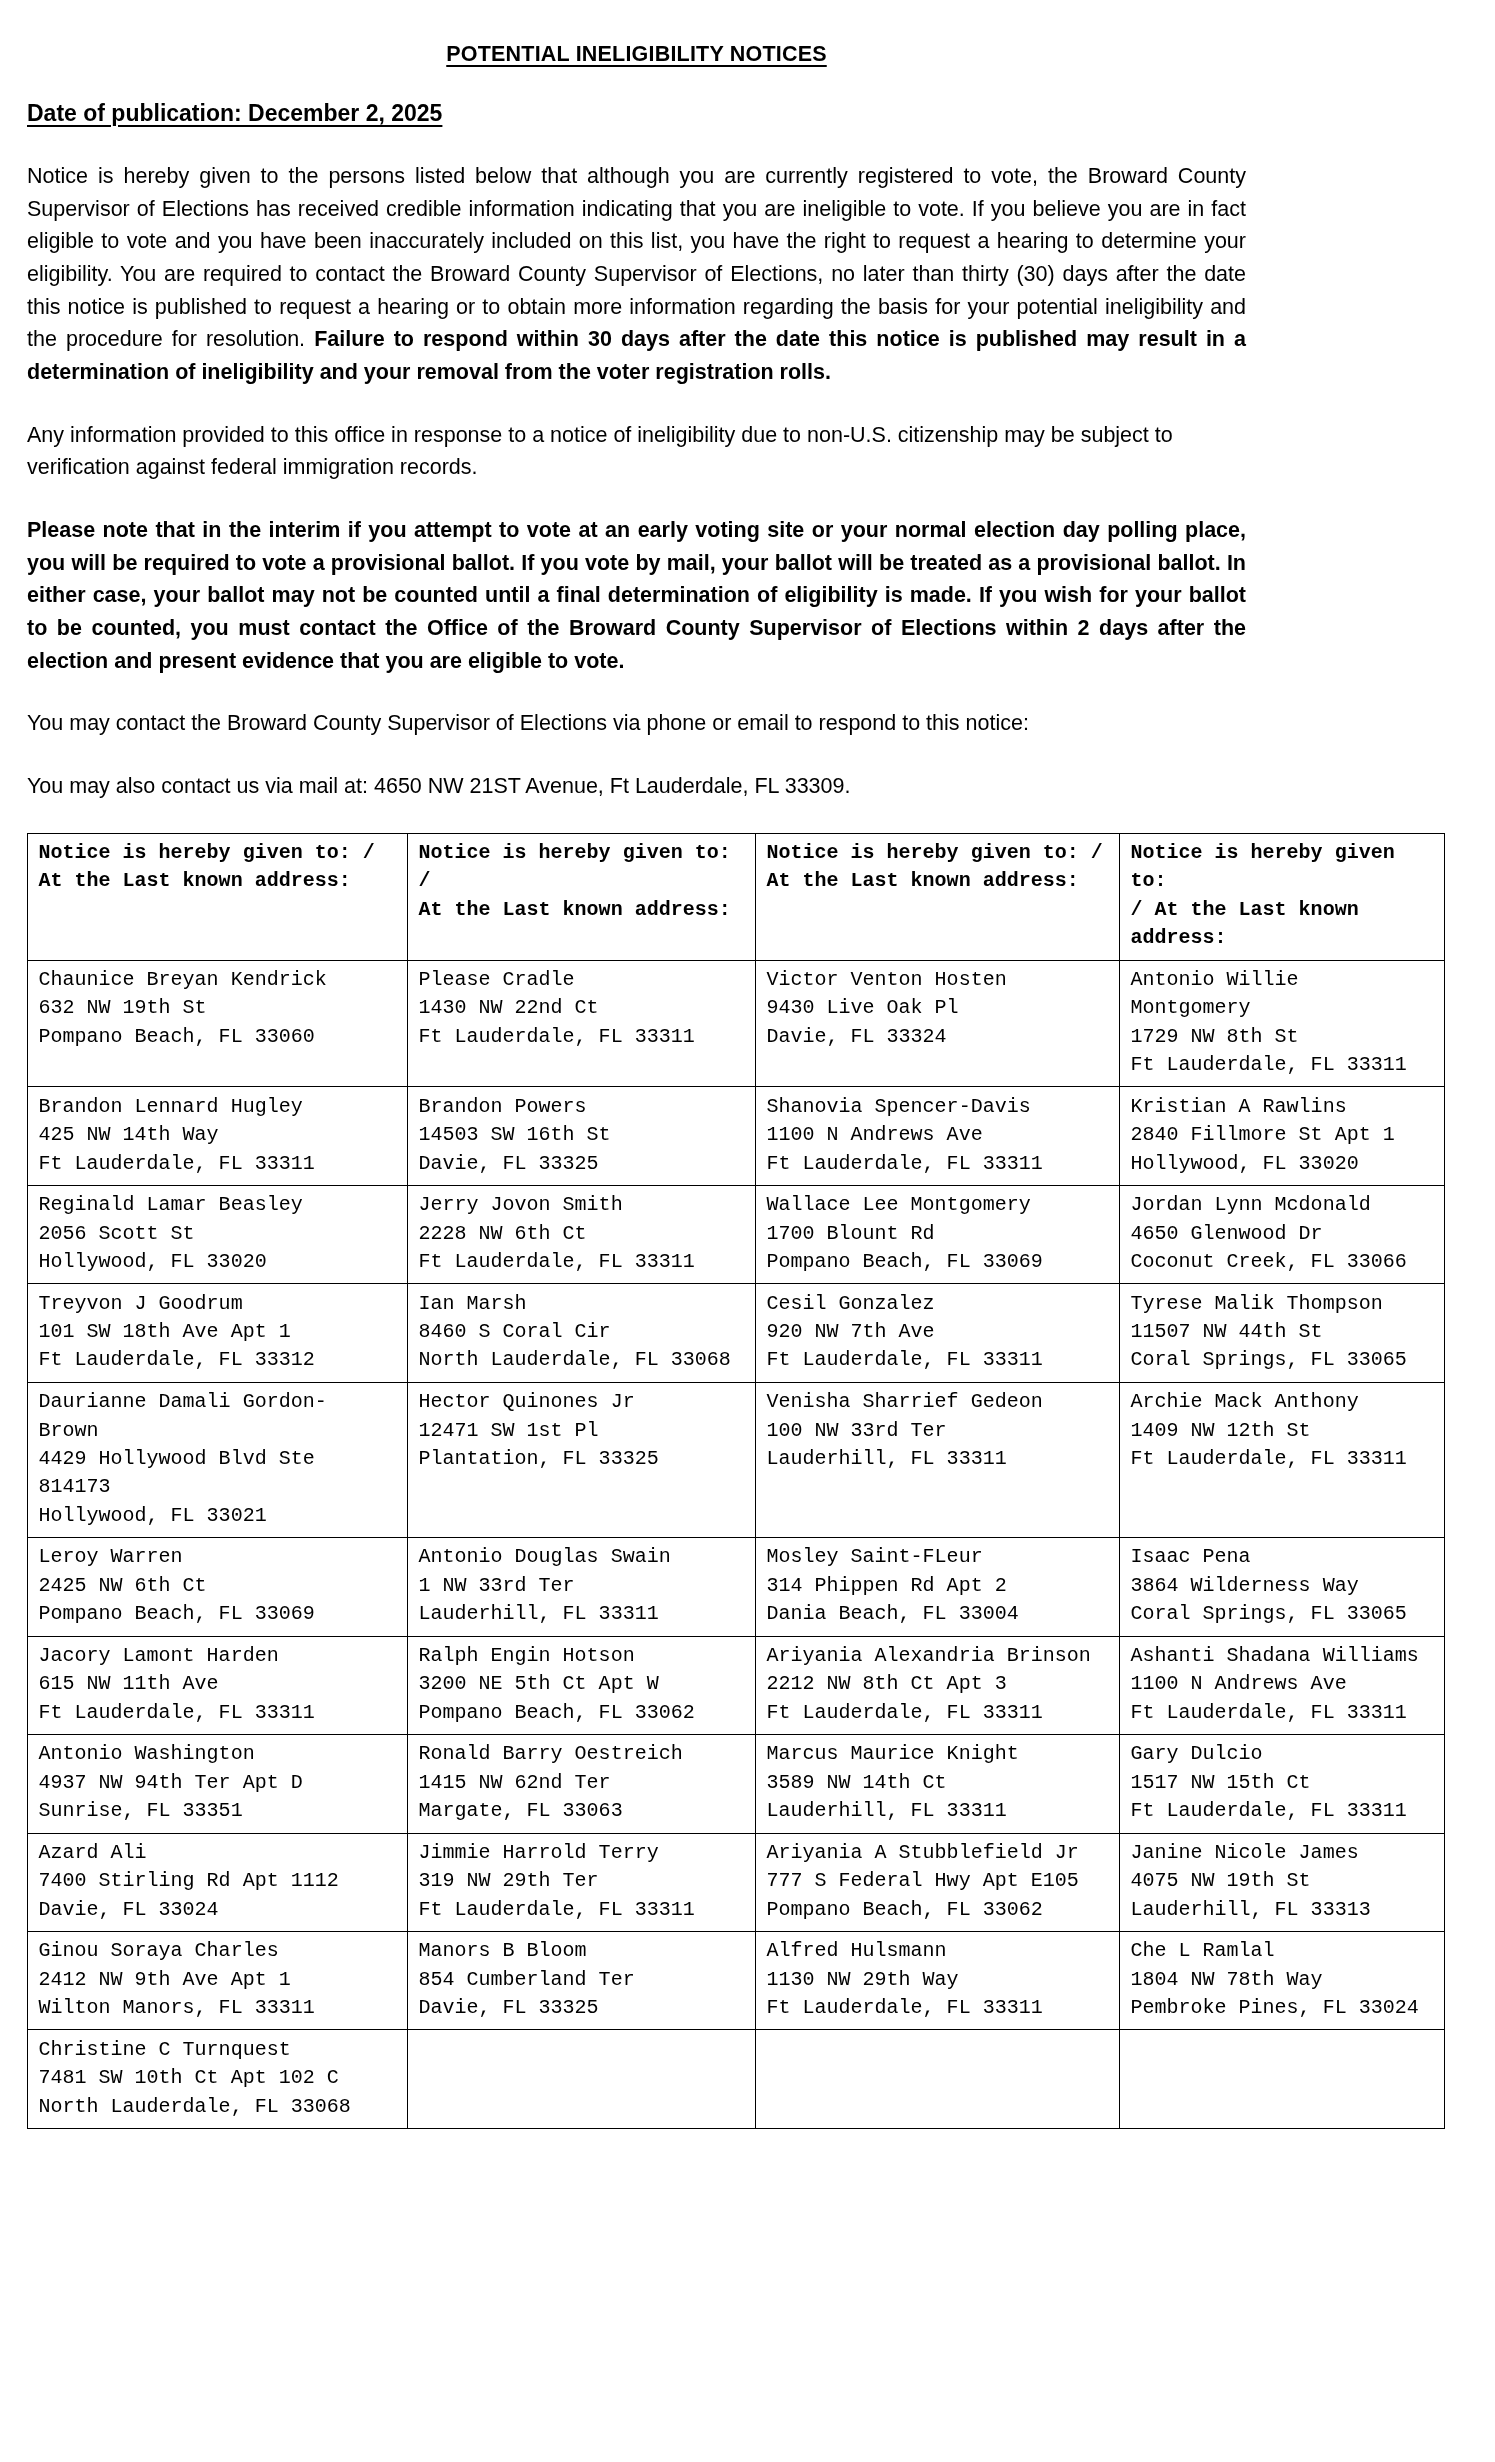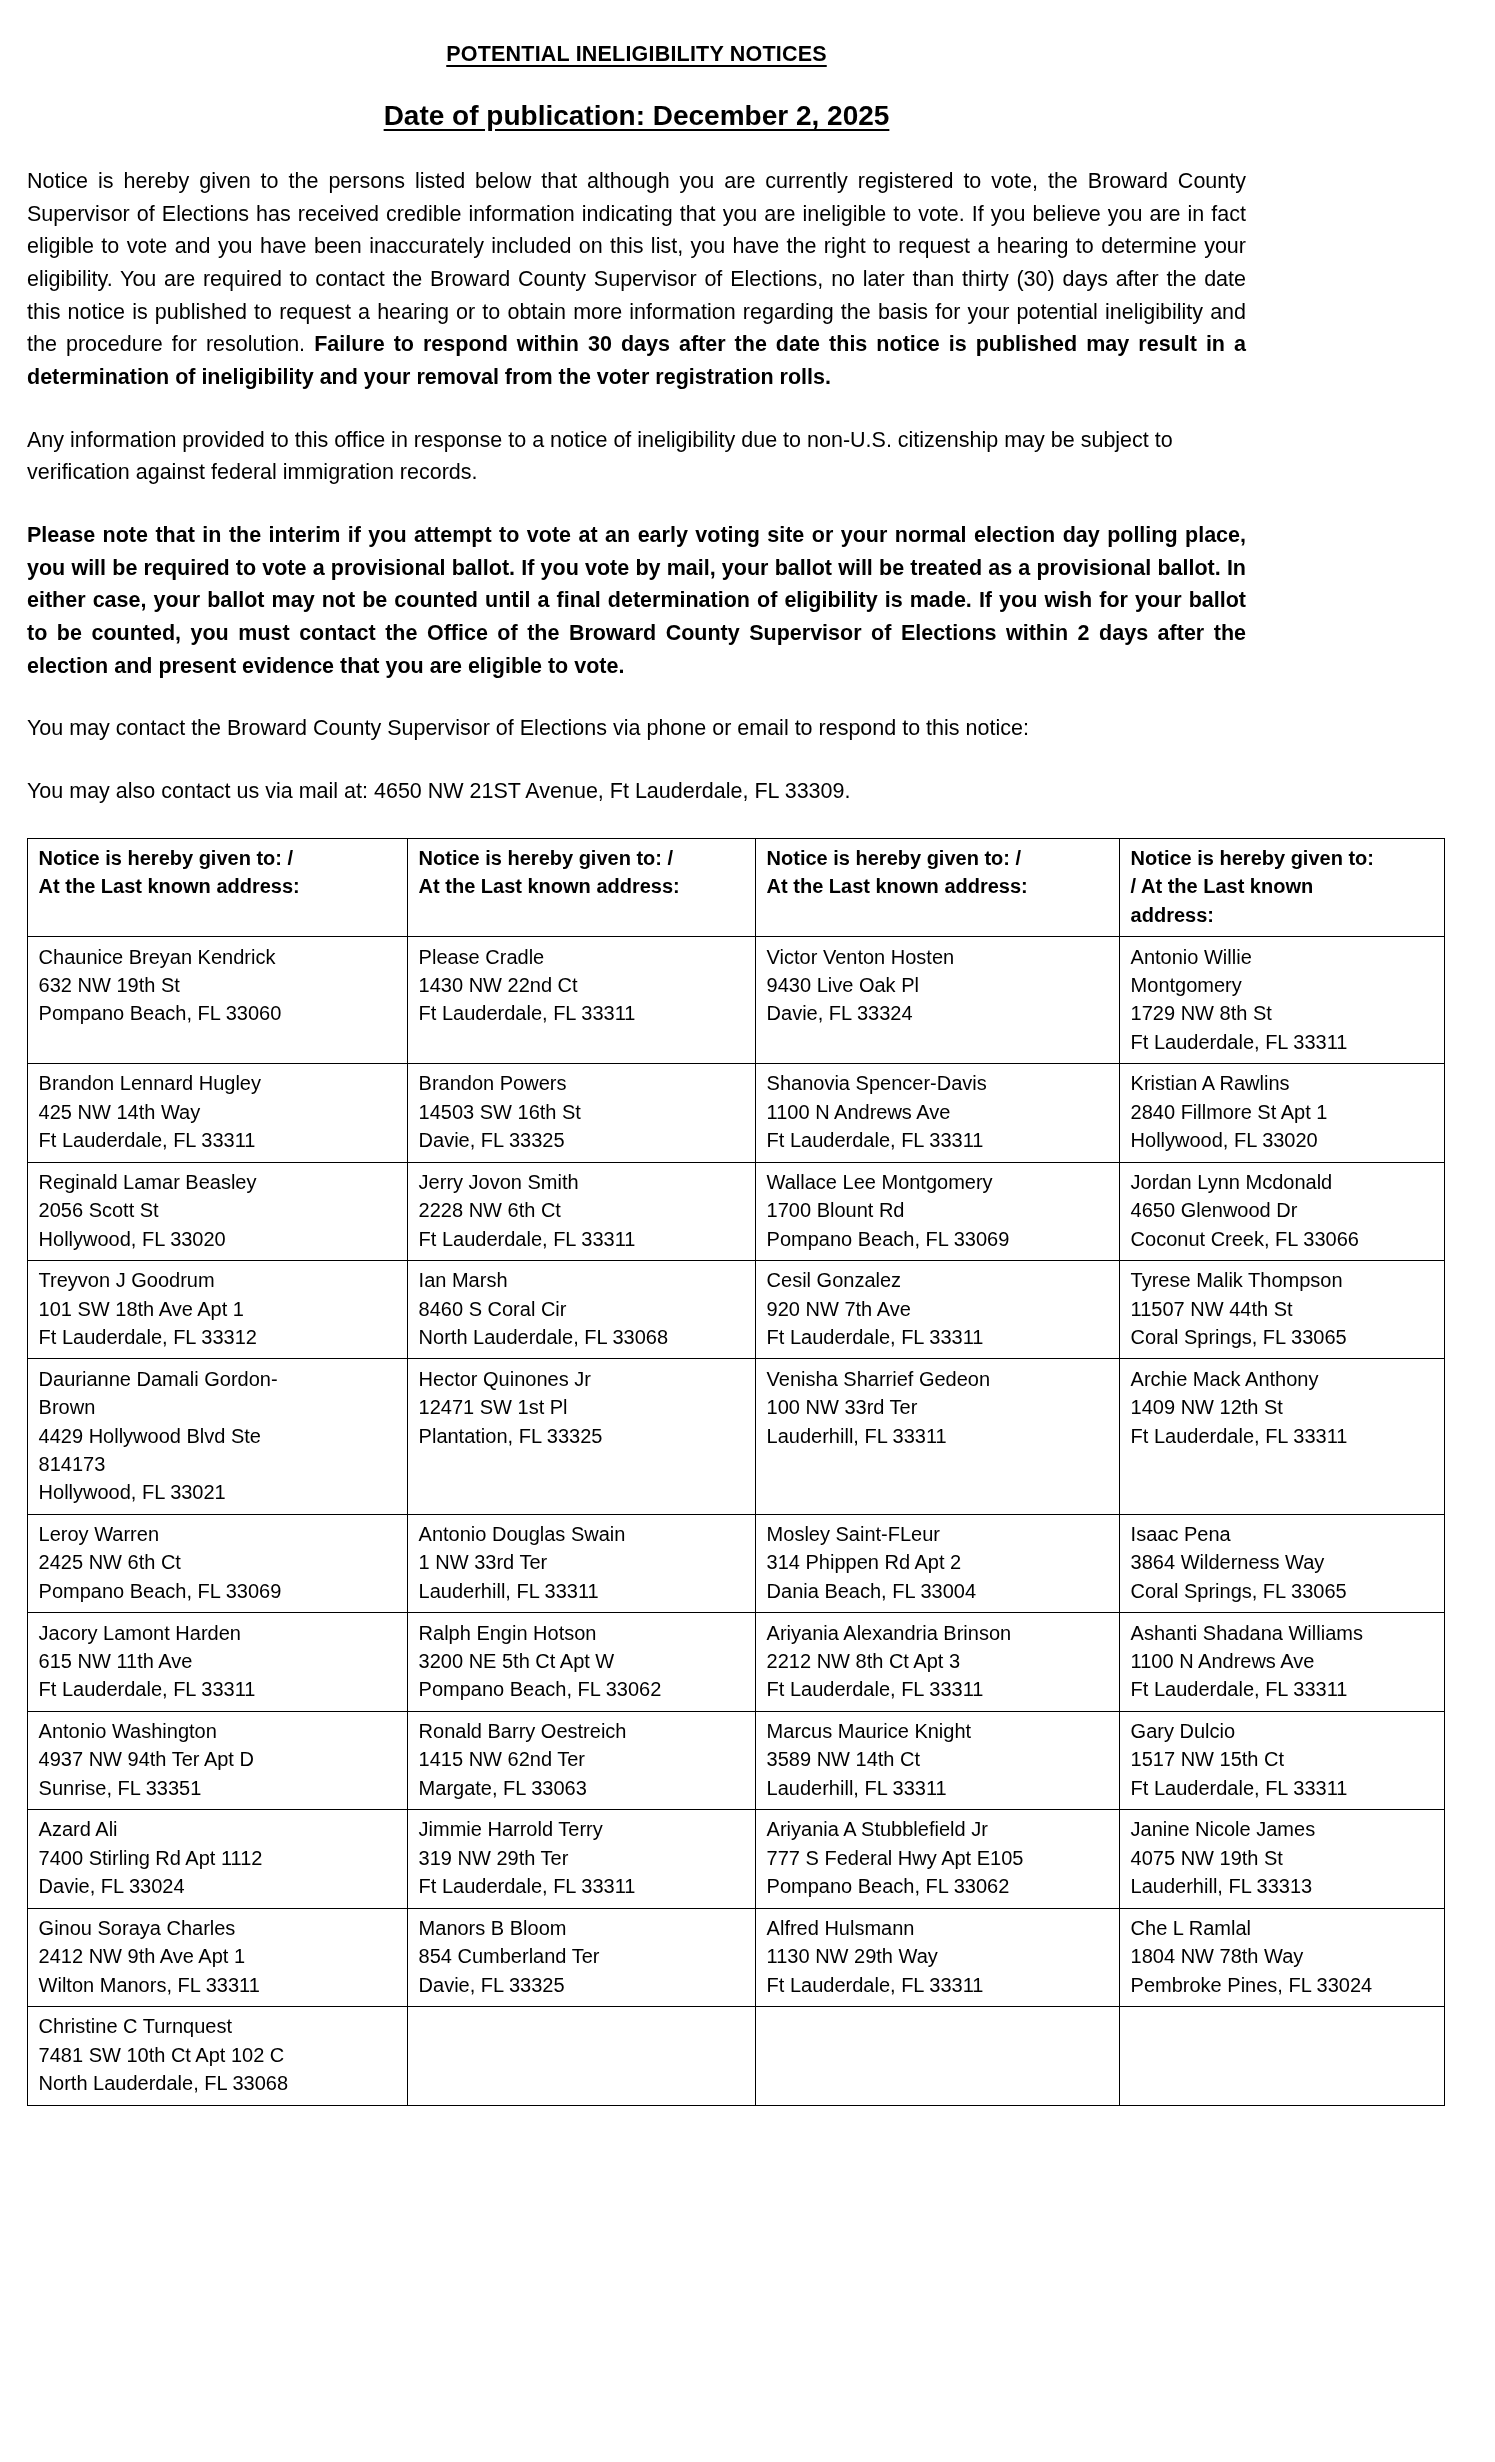--- a/index.html
+++ b/index.html
@@ -30,23 +30,23 @@
     letter-spacing: 0.2px;
     margin: 0;
     padding: 0;
   }
   .doc-title span,
   .doc-subtitle span {
     text-decoration: underline;
     text-underline-offset: 3.5px;
   }
   .doc-subtitle {
-    text-align: center;
+    text-align: left;
     font-weight: bold;
-    font-size: 28px;
+    font-size: 23px;
     margin: 0;
     padding: 33px 0 0 0;
   }
 
   
   .para {
     font-size: 21.5px;
     line-height: 1.52;
     text-align: justify;
     margin: 0;
@@ -73,20 +73,21 @@
     margin-top: 30px;
     table-layout: fixed;
   }
   .notice-table td, .notice-table th {
     border: 1.8px solid #000000;
     vertical-align: top;
     padding: 5.3px 8.8px 7px 10.6px;
     font-size: 20px;
     line-height: 1.42;
     text-align: left;
+    font-family: Liberation Mono, monospace;
   }
   .notice-table th {
     font-weight: bold;
     height: 58px;
   }
   .notice-table td {
     font-weight: normal;
   }
   .col-a { width: 380px; }
   .col-b { width: 348px; }

